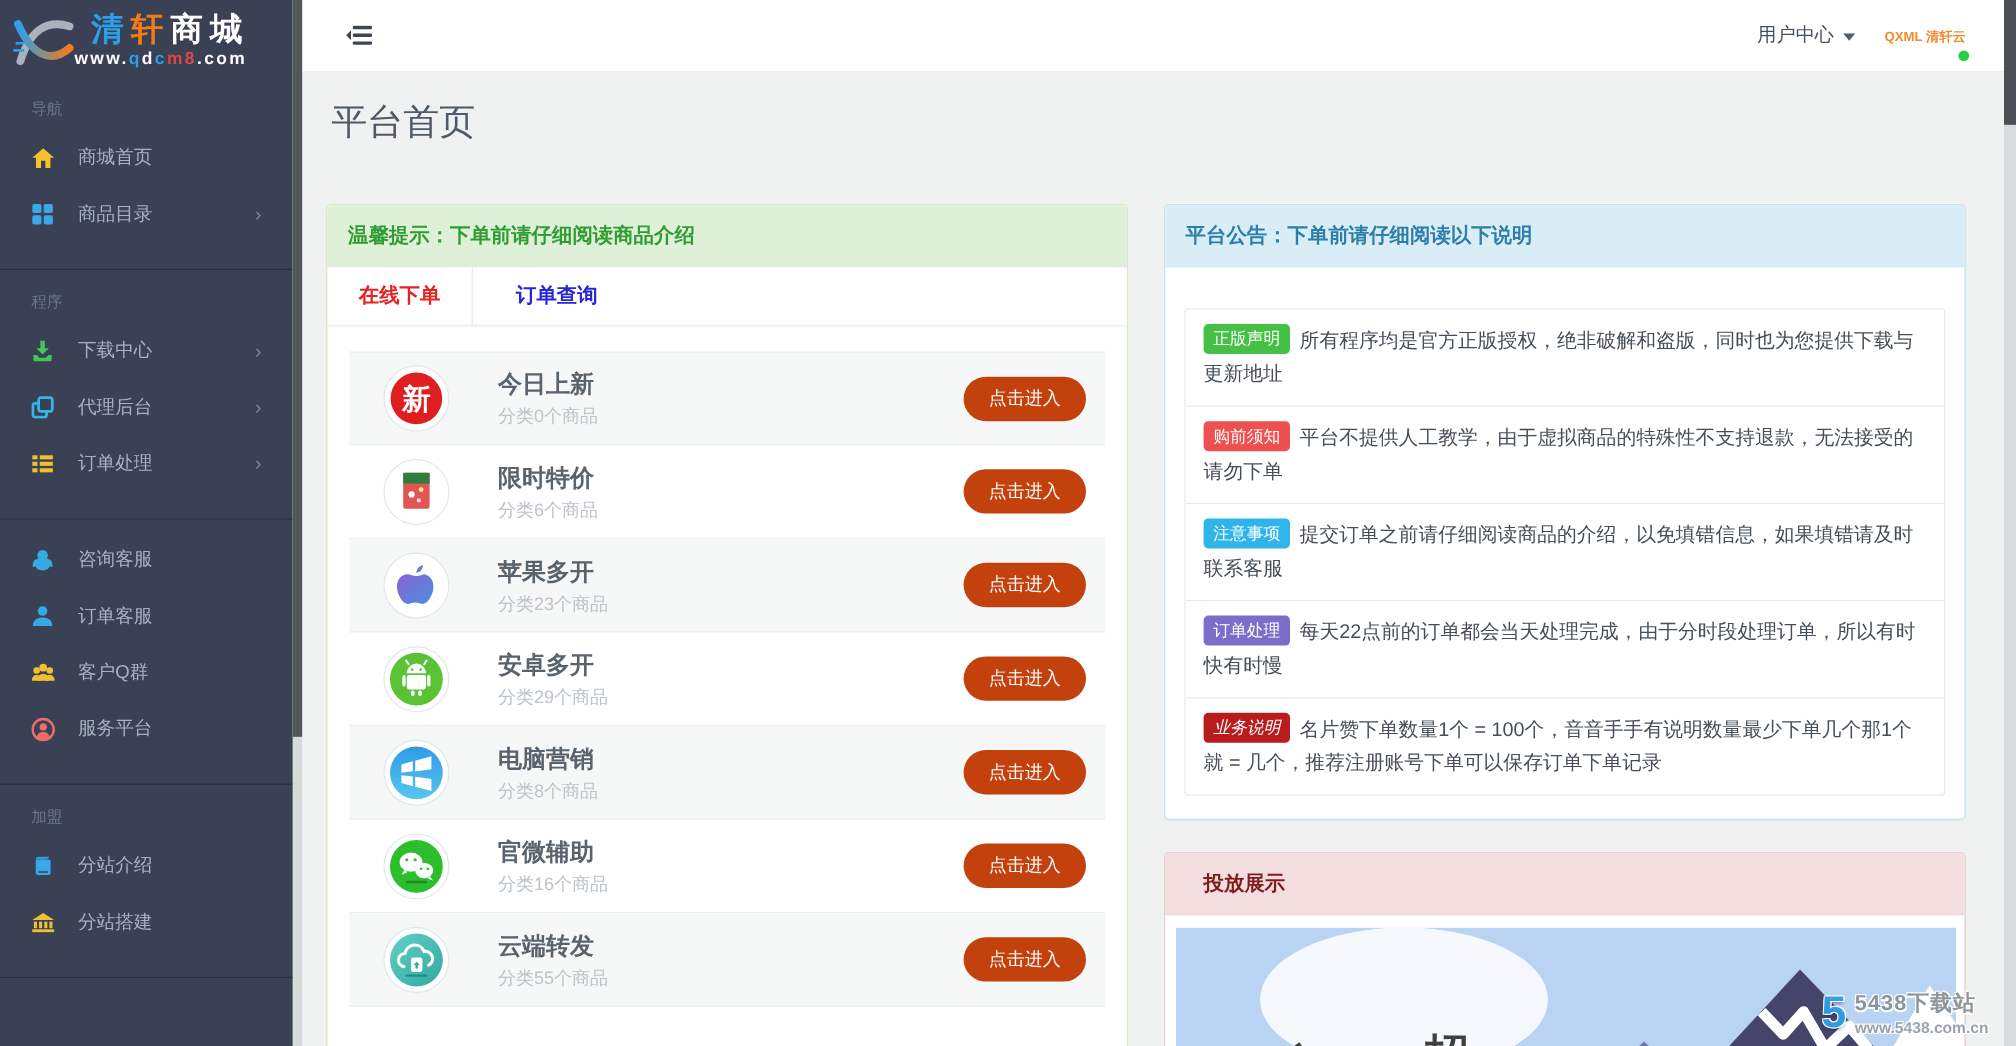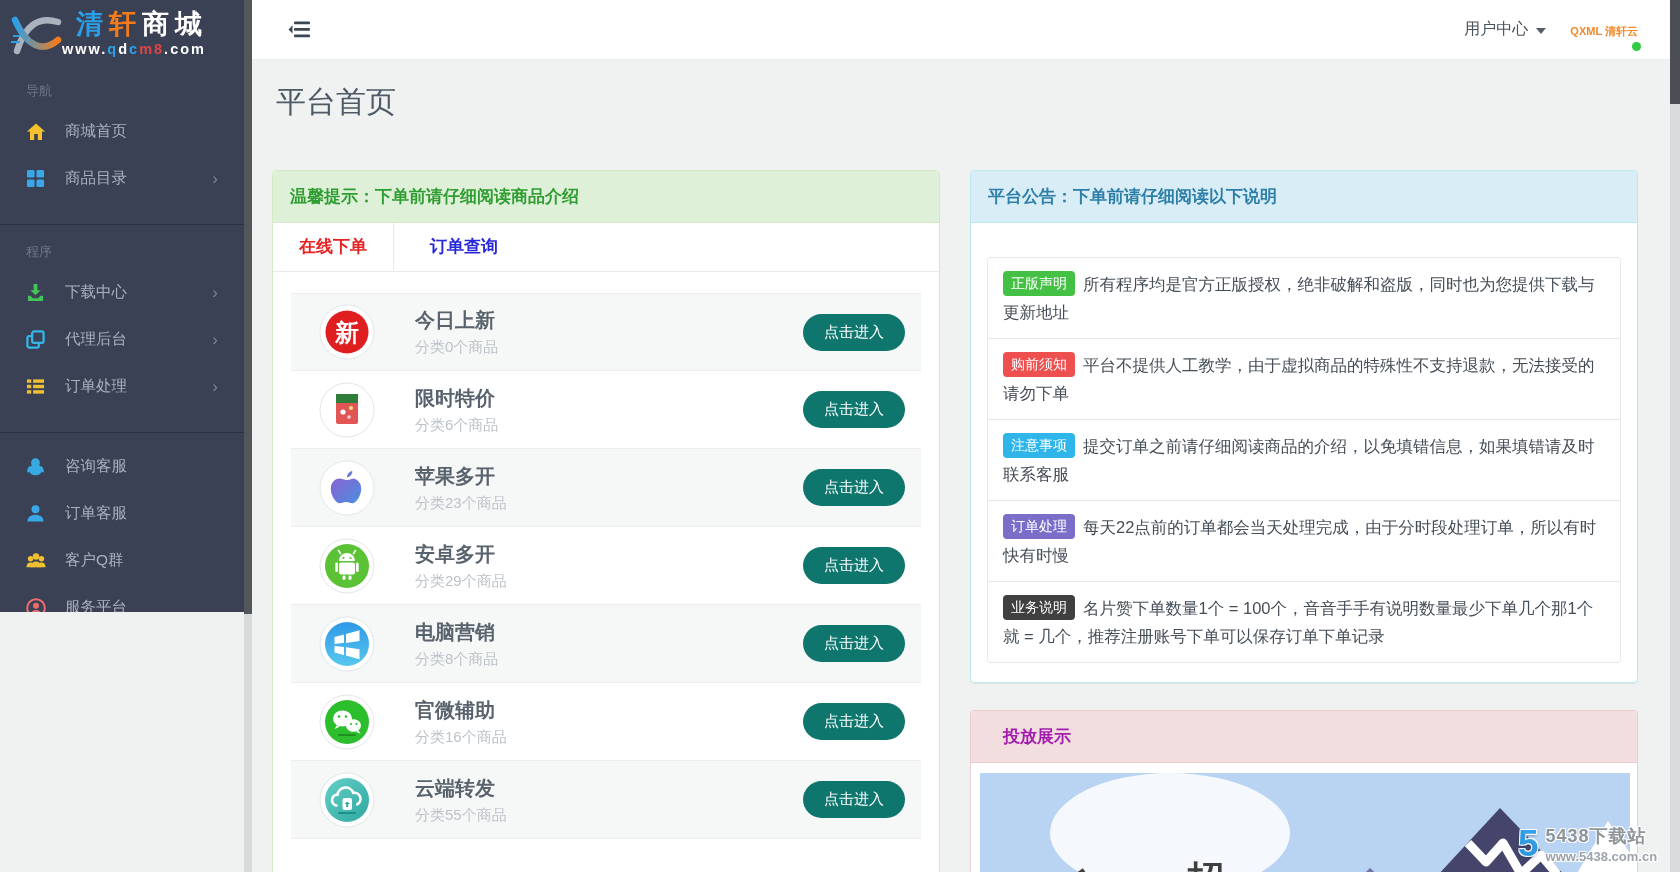--- a/index.html
+++ b/index.html
@@ -1,20 +1,20 @@
 <!DOCTYPE html>
 <html><head>
 <meta charset="utf-8">
 <style>
   * { margin:0; padding:0; box-sizing:border-box; }
   html,body { width:1680px; height:872px; overflow:hidden; font-family:"Liberation Sans","DejaVu Sans",sans-serif; }
   .viewport { position:relative; width:1680px; height:872px; background:#eff2f1; overflow:hidden; }
 
   
-  .sidebar { position:absolute; left:0; top:0; width:244px; height:612px; background:#3a4154; overflow:hidden; }
+  .sidebar { position:absolute; left:0; top:0; width:244px; height:872px; background:#3a4154; overflow:hidden; }
   .logo-area { position:relative; height:64px; }
   .logo-mark { position:absolute; left:8px; top:5px; }
   .brand-line { position:absolute; left:76px; top:6px; font-size:27px; font-weight:bold; letter-spacing:6px; white-space:nowrap; }
   .brand-p1 { color:#2ba0e8; } .brand-p2 { color:#f57a1a; } .brand-p3 { color:#ffffff; }
   .brand-url { position:absolute; left:62px; top:41px; font-size:14.5px; font-weight:bold; letter-spacing:2px; white-space:nowrap; }
   .menu-section { padding:10px 0 22px; border-bottom:1px solid #2c3140; }
   .menu-label { height:34px; line-height:34px; padding:0 26px; color:#6d7689; font-size:13px; }
   .menu-item { height:47px; display:flex; align-items:center; padding:0 26px; cursor:pointer; }
   .menu-item .mi-icon { width:20px; height:20px; margin-right:19px; flex:none; display:flex; align-items:center; }
   .menu-item .mi-label { color:#a8b1be; font-size:15.5px; }
@@ -47,34 +47,34 @@
   .tab { line-height:48px; padding:0 26px; font-size:17px; font-weight:bold; cursor:pointer; }
   .tab.active { border-right:1px solid #e9e9e9; }
   .category-table { margin:21px 18px 0; }
   .cat-row { height:78px; display:flex; align-items:center; padding:0 16px 0 28px; border-bottom:1px solid #ededed; }
   .cat-row:first-child { border-top:1px solid #ededed; }
   .cat-row:nth-child(odd) { background:#f6f7f7; }
   .cat-icon { width:56px; height:56px; flex:none; }
   .cat-text { margin-left:40px; }
   .cat-title { font-size:20px; font-weight:bold; color:#59636d; }
   .cat-sub { font-size:15px; color:#bcc3c9; margin-top:4px; }
-  .enter-btn { margin-left:auto; width:102px; height:37px; border:none; border-radius:18.5px; background:#0f766e; color:#fff; font-size:15px; cursor:pointer; font-family:inherit; }
+  .enter-btn { margin-left:auto; width:102px; height:37px; border:none; border-radius:18.5px; background:#c2410c; color:#fff; font-size:15px; cursor:pointer; font-family:inherit; }
 
   
   .panel-right { left:718px; top:110px; width:668px; height:513px; border:1px solid #bce8f1; }
   .panel-right .panel-header { background:#d9edf7; border-bottom:1px solid #bce8f1; color:#2d7fa8; }
   .notice-box { margin:34px 16px 0; border:1px solid #e9e9e9; border-radius:3px; }
   .notice-item { padding:12px 15px; font-size:16.5px; color:#454e57; line-height:28px; }
   .notice-item + .notice-item { border-top:1px solid #e9e9e9; }
   .badge { display:inline-block; padding:1px 8px 2px; border-radius:4px; color:#fff; font-size:14px; margin-right:8px; line-height:22px; vertical-align:2px; }
 
   
   .panel-info-show { left:718px; top:650px; width:668px; height:260px; border:1px solid #ebccd1; }
   .panel-info-show .panel-header { background:#f2dede; border-bottom:1px solid #ebccd1; color:#a9403f; display:flex; align-items:center; }
-  .ad-link { color:#a21caf; margin-left:15px; cursor:pointer; font-weight:bold; }
+  .ad-link { color:#7f1d1d; margin-left:15px; cursor:pointer; font-weight:bold; }
   .ad-image { margin:10px 0 0 9px; width:650px; height:240px; cursor:pointer; display:block; }
 
   
   .watermark { position:absolute; left:1266px; top:764px; display:flex; align-items:flex-start; opacity:.95; pointer-events:none; }
   .wm-5 { font-size:37px; font-weight:900; color:#2f9fe8; line-height:40px;
           text-shadow:-1px -1px 0 #fff,1px -1px 0 #fff,-1px 1px 0 #fff,1px 1px 0 #fff,0 2px 3px rgba(20,40,90,.45); }
   .wm-col { margin-left:7px; }
   .wm-line1 { font-size:18px; font-weight:bold; color:#8b9196; letter-spacing:1px;
           text-shadow:-1px -1px 0 #fff,1px -1px 0 #fff,-1px 1px 0 #fff,1px 1px 0 #fff; }
   .wm-line2 { font-size:13px; font-weight:bold; color:#989fa6; margin-top:1px;
@@ -407,21 +407,21 @@
         </div>
     </section>
 
     <section class="panel panel-right">
       <div class="panel-header">平台公告：下单前请仔细阅读以下说明</div>
       <div class="notice-box" id="notice-list">
           <div class="notice-item"><span class="badge" style="background: rgb(68, 193, 68);">正版声明</span><span>所有程序均是官方正版授权，绝非破解和盗版，同时也为您提供下载与更新地址</span></div>
           <div class="notice-item"><span class="badge" style="background: rgb(238, 79, 79);">购前须知</span><span>平台不提供人工教学，由于虚拟商品的特殊性不支持退款，无法接受的请勿下单</span></div>
           <div class="notice-item"><span class="badge" style="background: rgb(47, 181, 233);">注意事项</span><span>提交订单之前请仔细阅读商品的介绍，以免填错信息，如果填错请及时联系客服</span></div>
           <div class="notice-item"><span class="badge" style="background: rgb(122, 110, 201);">订单处理</span><span>每天22点前的订单都会当天处理完成，由于分时段处理订单，所以有时快有时慢</span></div>
-          <div class="notice-item"><span class="badge" style="background: #404040;">业务说明</span><span>名片赞下单数量1个 = 100个，音音手手有说明数量最少下单几个那1个就 = 几个，推荐注册账号下单可以保存订单下单记录</span></div>
+          <div class="notice-item"><span class="badge" style="background: #b91c1c; font-style: italic;">业务说明</span><span>名片赞下单数量1个 = 100个，音音手手有说明数量最少下单几个那1个就 = 几个，推荐注册账号下单可以保存订单下单记录</span></div>
         </div>
     </section>
 
     <section class="panel panel-info-show">
       <div class="panel-header">
         <span class="ad-link">投放展示</span>
       </div>
       <svg class="ad-image" viewBox="0 0 650 240">
         <rect x="0" y="0" width="650" height="240" fill="#b9d3f2"></rect>
         <ellipse cx="95" cy="210" rx="160" ry="95" fill="#ffffff"></ellipse>

